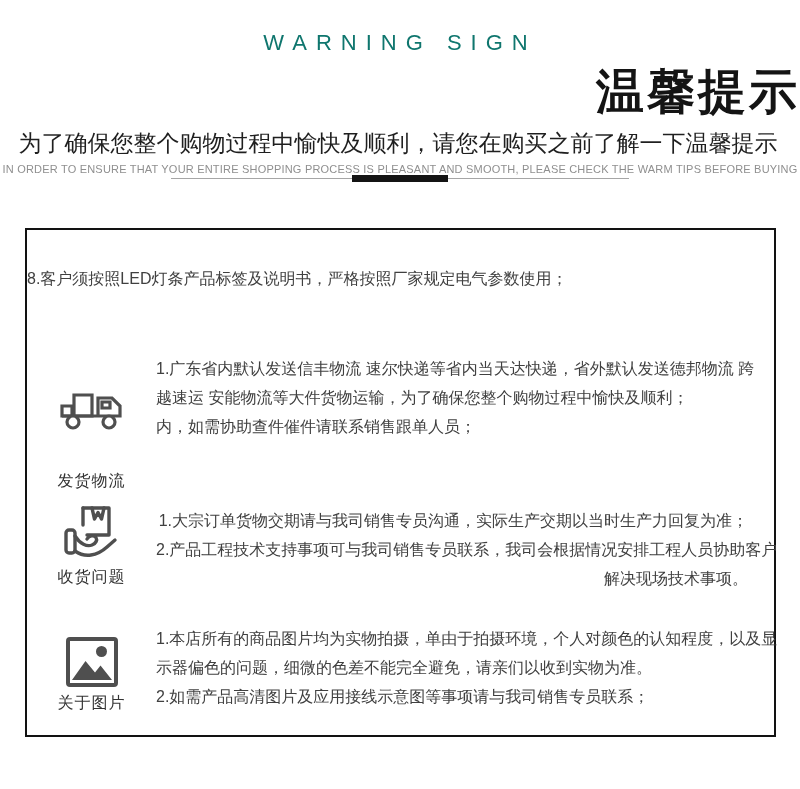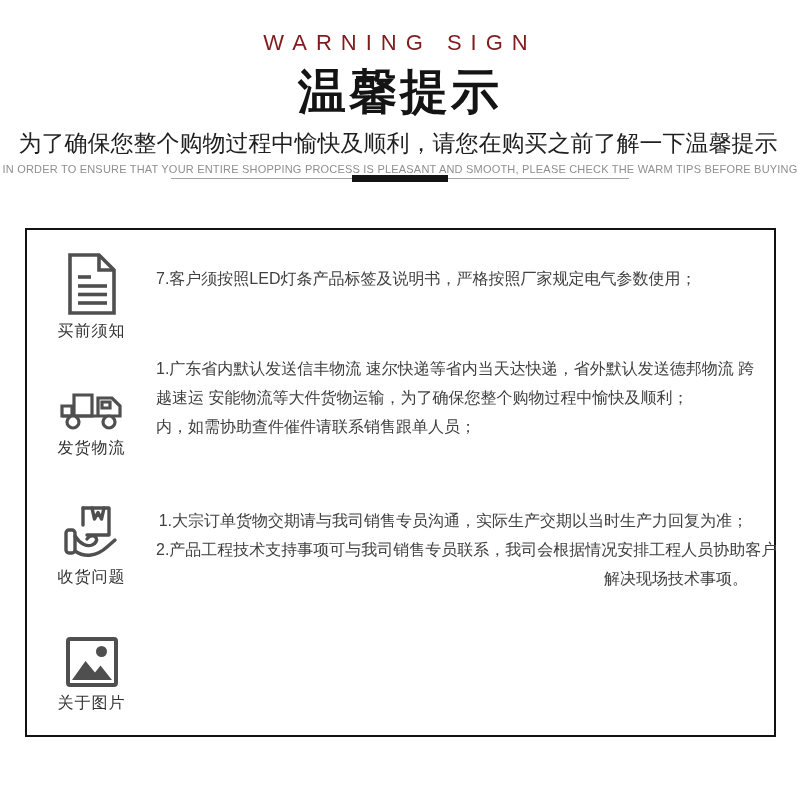--- a/index.html
+++ b/index.html
@@ -4,24 +4,24 @@
 <style>
   html,body{margin:0;padding:0;background:#ffffff;}
   body{
     width:800px;height:789px;position:relative;overflow:hidden;
     font-family:"Liberation Sans","DejaVu Sans",sans-serif;
     -webkit-font-smoothing:antialiased;
   }
   
   .title-en{
     position:absolute;top:30px;left:0;width:800px;text-align:center;
-    font-size:22px;letter-spacing:9px;color:#7f1d1d;font-weight:400;
+    font-size:22px;letter-spacing:9px;color:#0f766e;font-weight:400;
   }
   .title-cn{
-    position:absolute;top:60px;left:0;width:800px;text-align:center;
+    position:absolute;top:60px;left:0;width:800px;text-align:right;
     font-size:48px;font-weight:700;letter-spacing:3px;color:#141414;
   }
   .sub-cn{
     position:absolute;top:128px;left:0;width:796px;text-align:center;
     font-size:23px;color:#1f1f1f;font-weight:400;
   }
   .sub-en{
     position:absolute;top:163px;left:0;width:800px;text-align:center;
     font-size:11px;color:#8f8f8f;letter-spacing:0.2px;
   }
@@ -32,21 +32,21 @@
   .tipbox{
     position:absolute;left:25px;top:228px;width:747px;height:505px;
     border:2px solid #121212;background:#ffffff;
   }
   .row{position:absolute;left:0;display:flex;width:747px;}
   .row1{top:23px;}  .row2{top:124px;}  .row3{top:275px;}  .row4{top:394px;}
   .icon-col{
     width:129px;flex:0 0 129px;display:flex;flex-direction:column;
     align-items:center;
   }
-  .row2 .icon-col{padding-top:34px;}
+  .row2 .icon-col{padding-top:34px;gap:33px;}
   .row4 .icon-col{padding-top:13px;}
   .icon-label{
     margin-top:6px;font-size:16px;color:#333333;letter-spacing:1px;white-space:nowrap;
   }
   .text-col{width:592px;flex:0 0 592px;font-size:16px;color:#404040;line-height:29px;}
   .row1 .text-col{padding-top:11px;}
   .row3 .text-col{padding-top:1px;text-align:right;}
   .tline{white-space:nowrap;}
   .icn{display:block;}
   .icn *{vector-effect:non-scaling-stroke;}
@@ -59,35 +59,22 @@
 <div class="sub-cn">为了确保您整个购物过程中愉快及顺利，请您在购买之前了解一下温馨提示</div>
 <div class="sub-en">IN ORDER TO ENSURE THAT YOUR ENTIRE SHOPPING PROCESS IS PLEASANT AND SMOOTH, PLEASE CHECK THE WARM TIPS BEFORE BUYING</div>
 <div class="divider">
   <div class="thin"></div>
   <div class="thick"></div>
 </div>
 
 <div class="tipbox">
 
   <div class="row row1">
-    <div class="icon-col">
-      <svg class="icn" width="52" height="62" viewBox="0 0 52 62">
-        <g fill="none" stroke="#4f4f4f" stroke-width="3.6" stroke-linejoin="miter">
-          <path d="M4 2 H33 L48 17 V60 H4 Z"></path>
-          <path d="M33 2 V17 H48"></path>
-          <path d="M12 24 H25"></path>
-          <path d="M12 33 H41"></path>
-          <path d="M12 41.5 H41"></path>
-          <path d="M12 50 H41"></path>
-        </g>
-      </svg>
-      <div class="icon-label">买前须知</div>
-    </div>
     <div class="text-col">
-        <div class="tline">7.客户须按照LED灯条产品标签及说明书，严格按照厂家规定电气参数使用；</div>
+        <div class="tline">8.客户须按照LED灯条产品标签及说明书，严格按照厂家规定电气参数使用；</div>
       </div>
   </div>
 
   <div class="row row2">
     <div class="icon-col">
       <svg class="icn" width="64" height="44" viewBox="0 0 64 44">
         <g fill="none" stroke="#4f4f4f" stroke-width="3.2" stroke-linejoin="miter">
           <rect x="2" y="18" width="10" height="10"></rect>
           <rect x="14" y="7" width="18" height="21"></rect>
           <path d="M2 28 H38"></path>
@@ -129,15 +116,20 @@
 
   <div class="row row4">
     <div class="icon-col">
       <svg class="icn" width="52" height="50" viewBox="0 0 52 50">
         <rect x="2" y="2" width="48" height="46" rx="2" fill="none" stroke="#4f4f4f" stroke-width="4"></rect>
         <circle cx="35.5" cy="14.5" r="5.5" fill="#4f4f4f"></circle>
         <path d="M6 43 L19.5 24 L29 35.5 L34.5 28.5 L46 43 Z" fill="#4f4f4f"></path>
       </svg>
       <div class="icon-label">关于图片</div>
     </div>
+    <div class="text-col">
+        <div class="tline">1.本店所有的商品图片均为实物拍摄，单由于拍摄环境，个人对颜色的认知程度，以及显</div>
+        <div class="tline">示器偏色的问题，细微的色差不能完全避免，请亲们以收到实物为准。</div>
+        <div class="tline">2.如需产品高清图片及应用接线示意图等事项请与我司销售专员联系；</div>
+      </div>
   </div>
 
 </div>
 
 </body></html>

